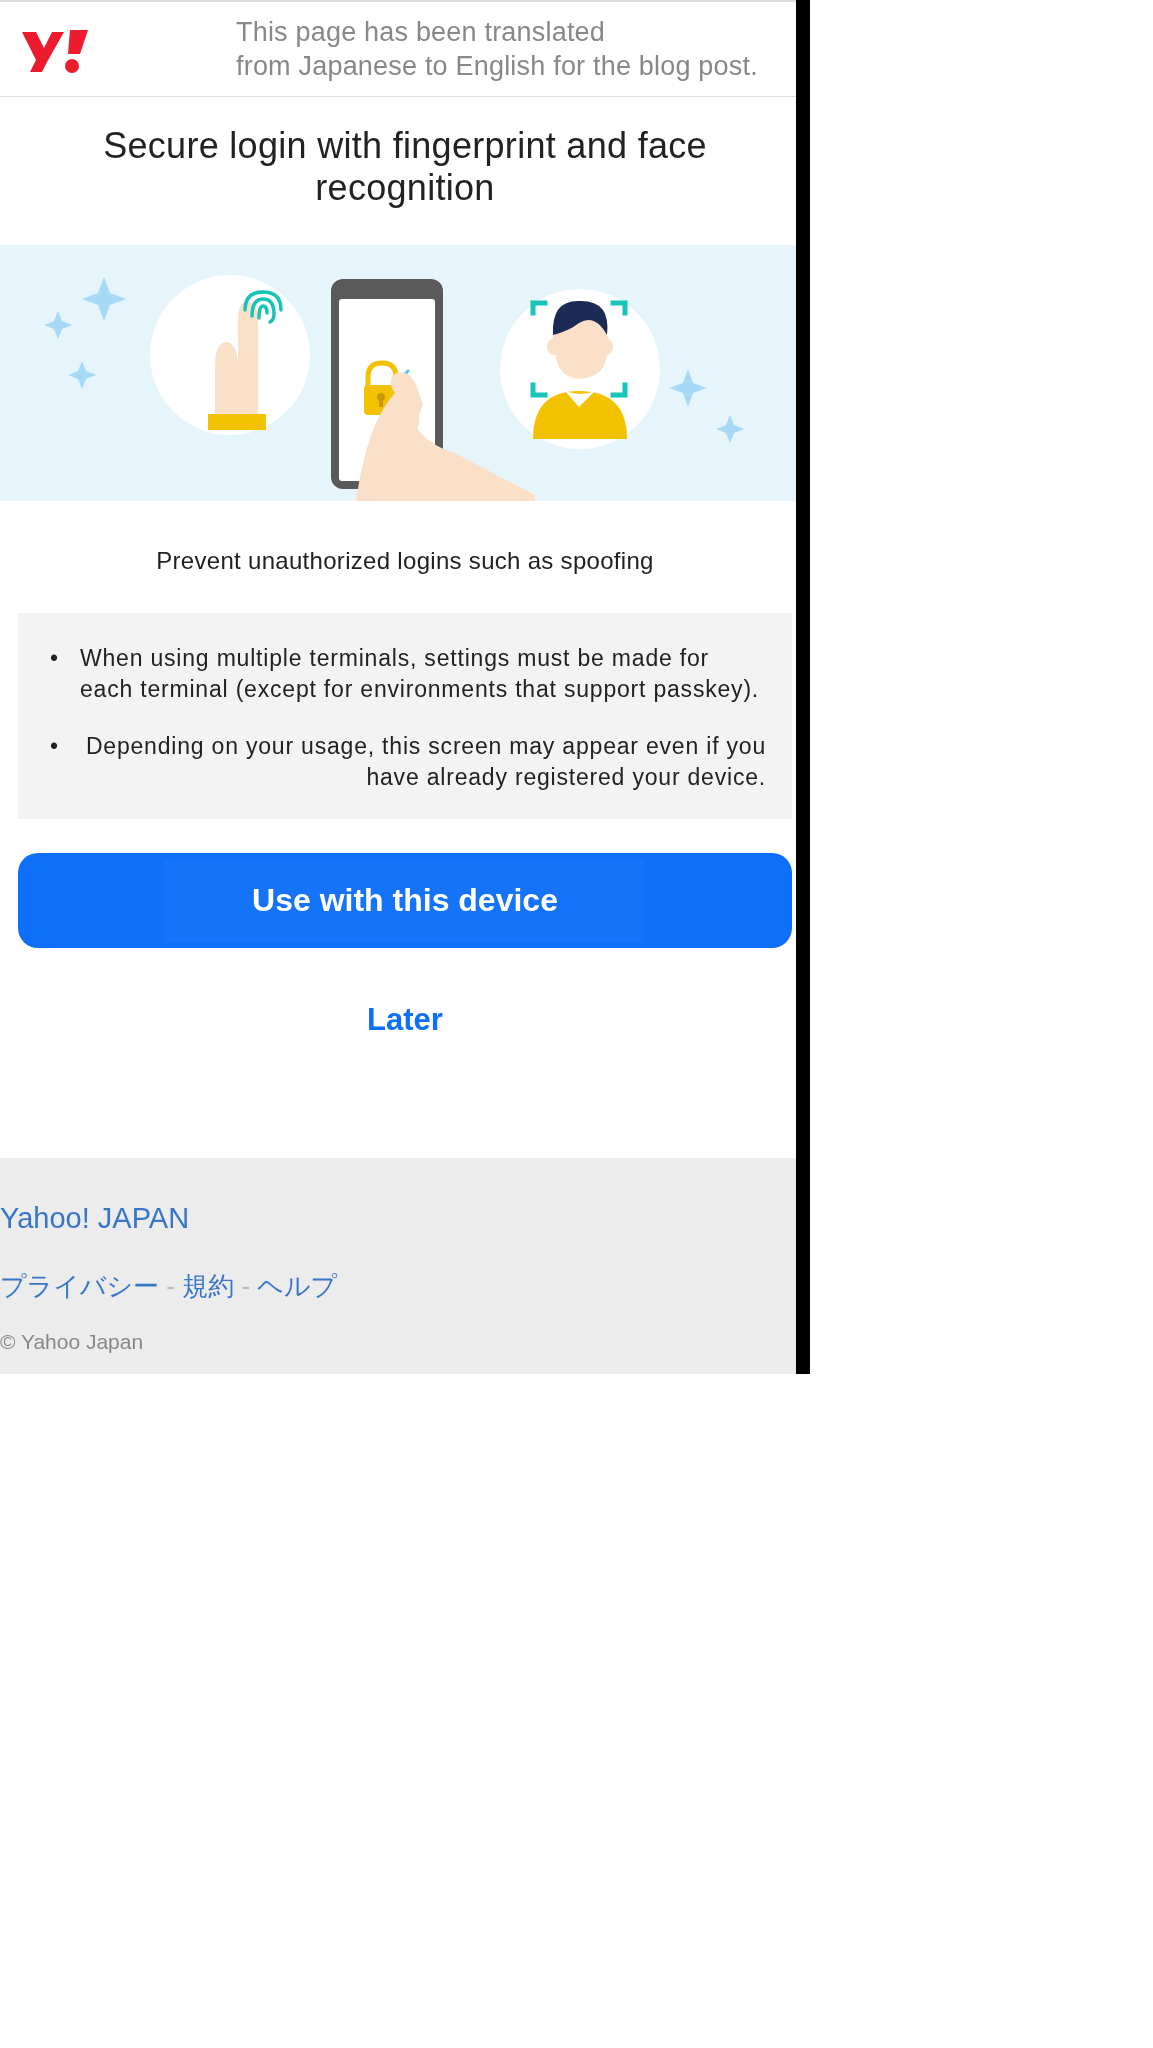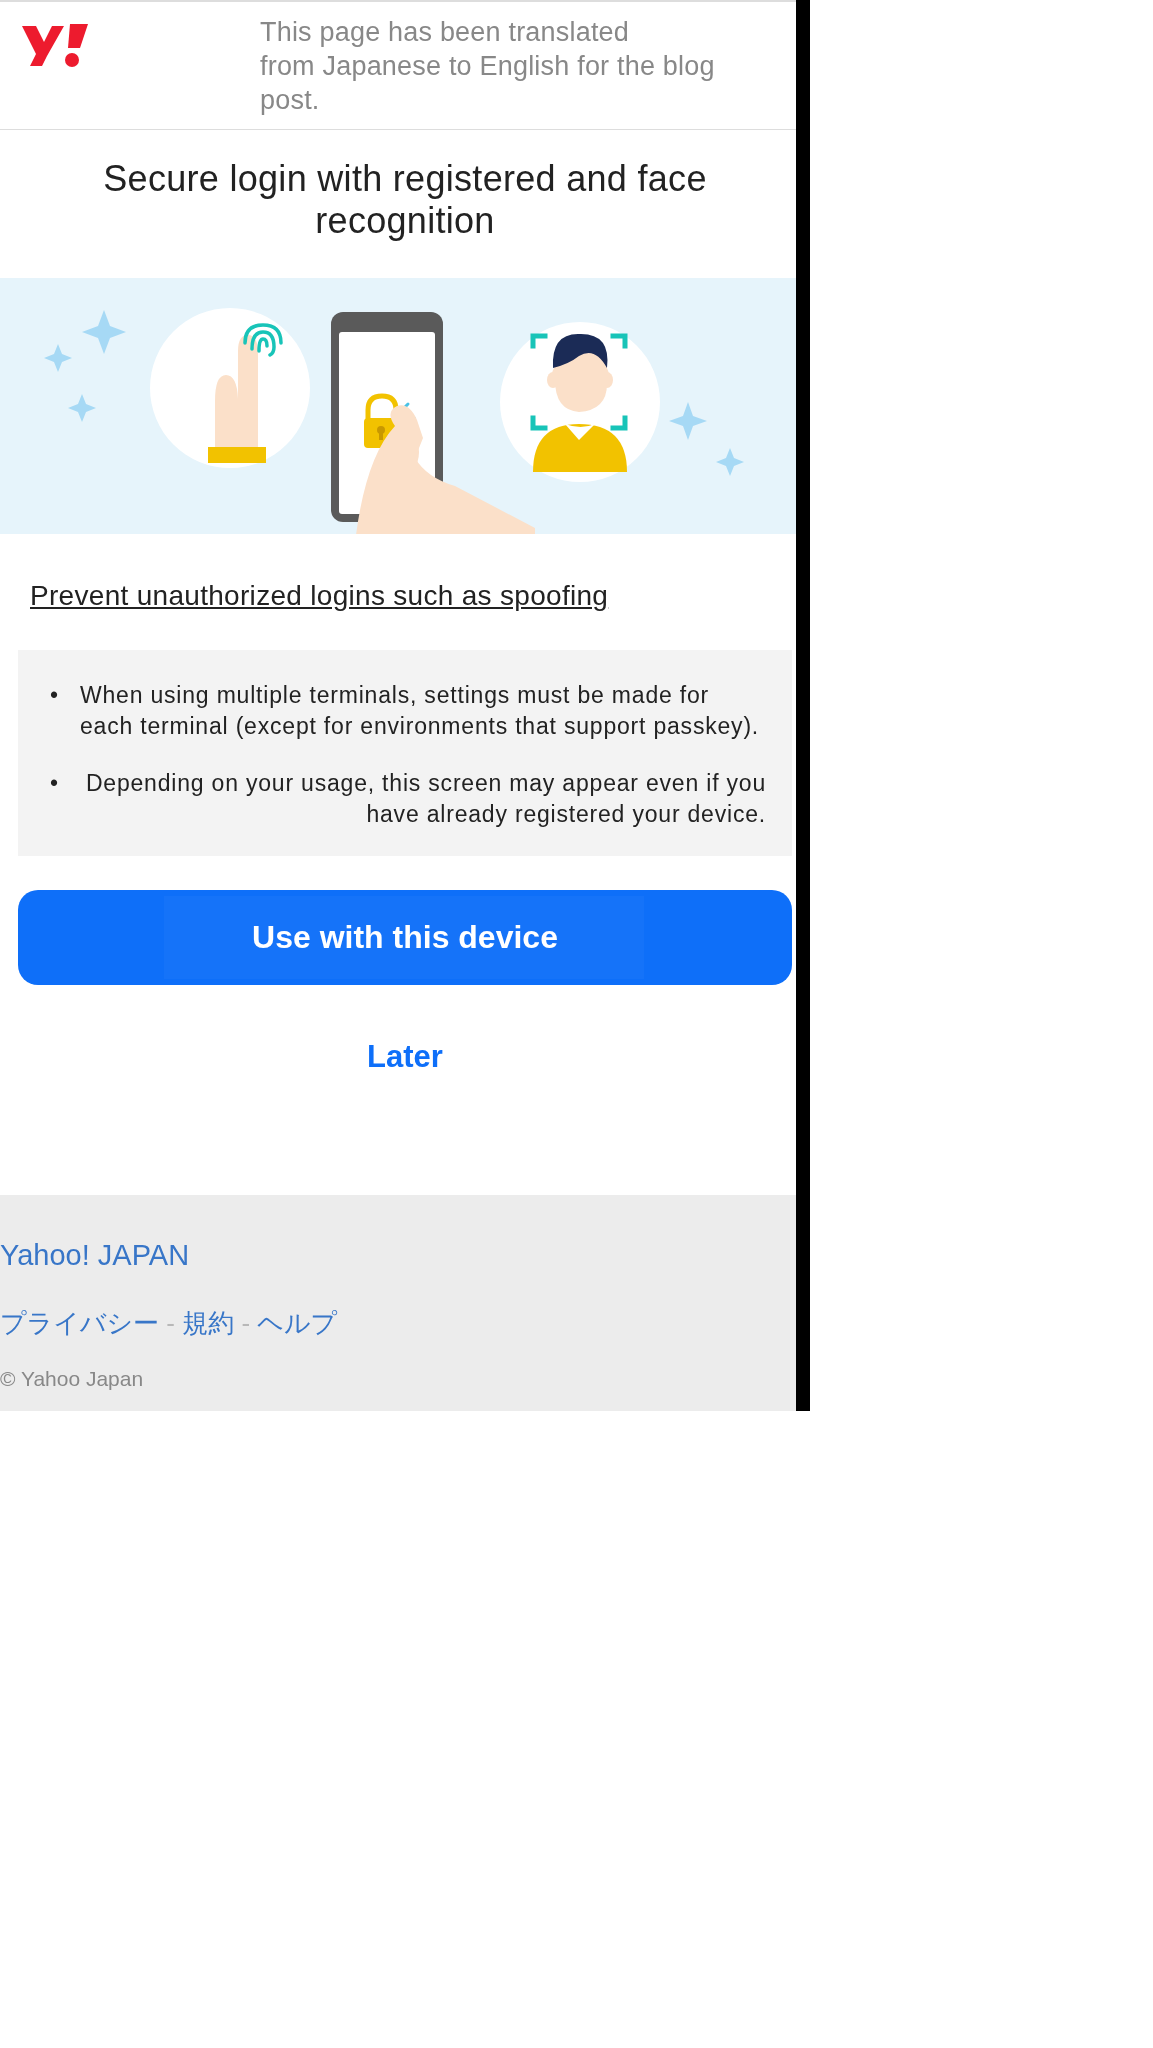--- a/index.html
+++ b/index.html
@@ -6,24 +6,23 @@
 body {
   font-family: -apple-system, BlinkMacSystemFont, "Segoe UI", Helvetica, Arial, sans-serif;
   width: 810px;
   background: #fff;
   color: #222;
   position: relative;
 }
 .top-border { height: 2px; background: #ddd; width: 100%; }
 .header {
   display: flex;
-  align-items: flex-start;
+  align-items: center;
   padding: 14px 32px 12px 20px;
   border-bottom: 1px solid #ddd;
-  gap: 24px;
 }
 .logo { flex-shrink: 0; margin-top: 6px; }
 .translation-note {
   color: #888;
   font-size: 27px;
   line-height: 1.25;
   margin-left: 140px;
   letter-spacing: 0.2px;
 }
 .page-title {
@@ -64,25 +63,24 @@
   background: #fff;
   border-radius: 3px;
   display: flex; align-items: center; justify-content: center;
 }
 .hand-phone {
   position: absolute;
   left: 355px; top: 120px;
   width: 180px; height: 145px;
 }
 .subtitle {
-  text-align: left;
-  font-size: 28px;
+  text-align: center;
+  font-size: 24px;
   padding: 46px 30px 38px;
   letter-spacing: 0.3px;
-  text-decoration: underline;
 }
 .info-box {
   background: #f3f3f3;
   margin: 0 18px;
   padding: 30px 26px 26px 26px;
 }
 .info-box ul { list-style: none; }
 .info-box li {
   position: relative;
   padding-left: 36px;
@@ -167,21 +165,21 @@
         <circle cx="52" cy="38" r="7"></circle>
       </g>
     </svg>
   </div>
   <div class="translation-note">
     <span>This page has been translated</span><br>
     <span>from Japanese to English for the blog post.</span>
   </div>
 </div>
 
-<h1 class="page-title">Secure login with registered and face recognition</h1>
+<h1 class="page-title">Secure login with fingerprint and face recognition</h1>
 
 <div class="hero">
 
   <svg class="sparkle" style="left:44px;top:22px" width="96" height="160">
     <g fill="#a6d9f5">
       <path d="M60 10 L66 26 L82 32 L66 38 L60 54 L54 38 L38 32 L54 26 Z"></path>
       <path d="M14 44 L18 54 L28 58 L18 62 L14 72 L10 62 L0 58 L10 54 Z"></path>
       <path d="M38 94 L42 104 L52 108 L42 112 L38 122 L34 112 L24 108 L34 104 Z"></path>
     </g>
   </svg>

